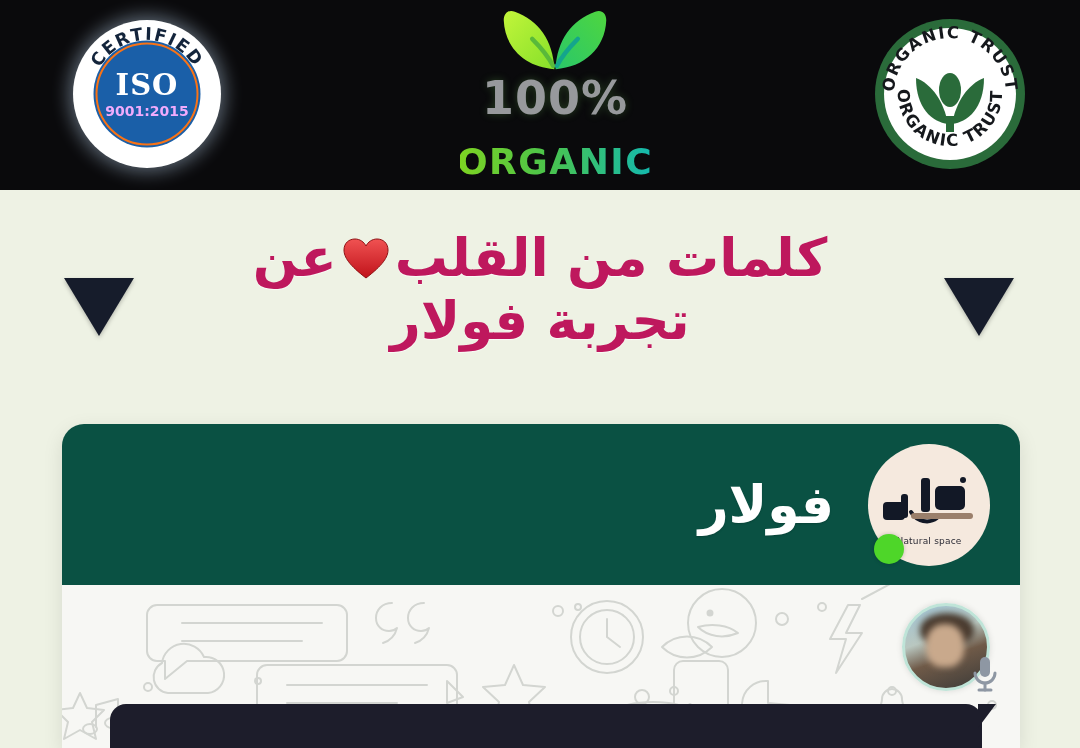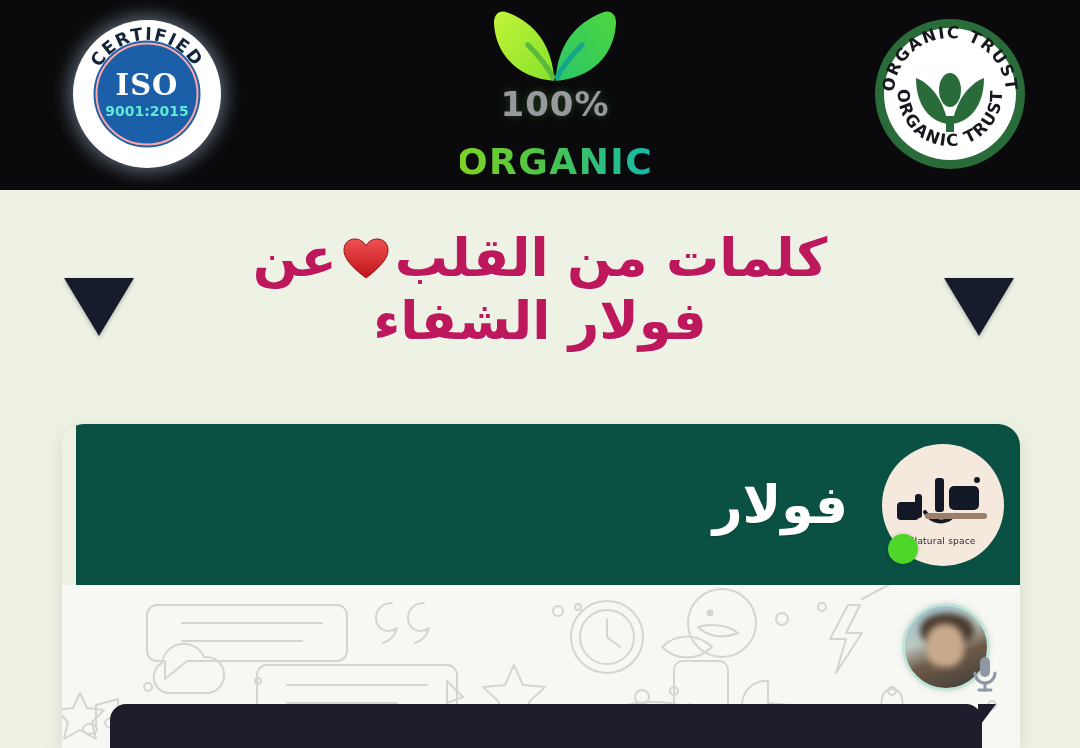--- a/index.html
+++ b/index.html
@@ -19,37 +19,37 @@
   }
   
   .iso-badge{
     position:absolute; left:73px; top:20px; width:148px; height:148px;
     border-radius:50%; background:#ffffff;
     box-shadow:0 0 18px 4px rgba(190,215,240,.45);
   }
   .iso-ring{
     position:absolute; left:50%; top:50%; transform:translate(-50%,-50%);
     width:103px; height:103px; border-radius:50%;
-    background:#1a5fa8; border:2px solid #fca5a5;
+    background:#1a5fa8; border:2px solid #f97316;
     box-shadow:0 0 0 2px #1a5fa8;
     display:flex; flex-direction:column; align-items:center; justify-content:center;
   }
   .iso-main{ color:#fff; font-weight:bold; font-size:29px; letter-spacing:1px; line-height:1; font-family:"DejaVu Serif","Liberation Serif",serif;}
-  .iso-sub{ color:#5eead4; font-weight:bold; font-size:14px; letter-spacing:0px; line-height:1; margin-top:4px;}
+  .iso-sub{ color:#f0abfc; font-weight:bold; font-size:14px; letter-spacing:0px; line-height:1; margin-top:4px;}
   .iso-arc{ position:absolute; left:0; top:0; width:148px; height:148px; }
   .iso-arc text{ fill:#13243b; font-size:17.5px; font-weight:bold; letter-spacing:1.6px; font-family:"DejaVu Sans","Liberation Sans",sans-serif;}
 
   
   .organic-logo{
     position:absolute; left:440px; top:8px; width:230px; height:175px;
     display:flex; flex-direction:column; align-items:center;
   }
   .leaves{ width:178px; height:102px; }
   .pct{
-    font-size:34px; font-weight:bold; color:#97999c;
+    font-size:46px; font-weight:bold; color:#97999c;
     letter-spacing:1px; line-height:1; margin-top:4px;
     text-shadow:0 0 8px rgba(120,220,90,.25);
   }
   .org-word{ font-size:37px; font-weight:bold; letter-spacing:1.5px; line-height:1; margin-top:20px; }
   .org-word svg{ display:block; }
 
   
   .trust-badge{
     position:absolute; left:872px; top:16px; width:156px; height:156px;
   }
@@ -82,21 +82,20 @@
   .chat-card{
     position:absolute; left:62px; top:424px; width:958px; height:324px;
     border-radius:22px 22px 0 0; overflow:hidden;
     box-shadow:0 6px 20px rgba(0,0,0,.10);
   }
   .chat-header{
     position:relative; width:100%; height:161px;
     background:#0a5143;
     display:flex; align-items:center; justify-content:flex-end;
     padding-right:30px;
-    margin-left:14px;
   }
   .contact-name{
     color:#ffffff; font-size:52px; font-weight:bold;
     direction:rtl; margin-right:34px; letter-spacing:0px;
     text-shadow:0 1px 2px rgba(0,0,0,.18);
   }
   .avatar-wrap{ position:relative; width:122px; height:122px; }
   .avatar{
     width:122px; height:122px; border-radius:50%;
     background:#f5e9de; overflow:hidden;
@@ -238,21 +237,21 @@
   <div class="headline">
     <span>كلمات من القلب</span><span class="heart"><svg width="46" height="42" viewBox="0 0 46 42">
           <defs>
             <linearGradient id="htg" x1="0" y1="0" x2="0" y2="1">
               <stop offset="0%" stop-color="#f05252"></stop>
               <stop offset="100%" stop-color="#c0121a"></stop>
             </linearGradient>
           </defs>
           <path d="M23 40 C 6 27, 1 19, 1 12 C 1 5, 6 1, 12 1 C 17 1, 21 4, 23 8 C 25 4, 29 1, 34 1 C 40 1, 45 5, 45 12 C 45 19, 40 27, 23 40 Z" fill="url(#htg)" stroke="#8f1013" stroke-width="1"></path>
         </svg></span><span>عن</span>
-    <span class="l2">فولار الشفاء</span>
+    <span class="l2">تجربة فولار</span>
   </div>
 
   <div class="tri left"></div>
   <div class="tri right"></div>
 
   <div class="chat-card">
 
     <div class="chat-header">
       <div class="contact-name">فولار</div>
       <div class="avatar-wrap">

